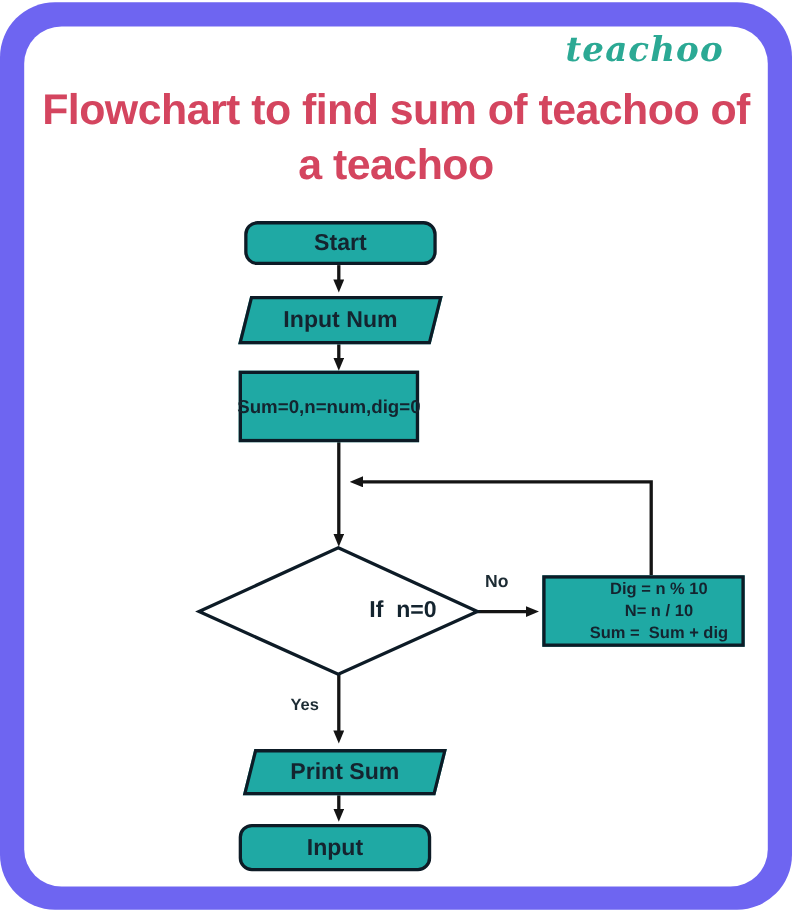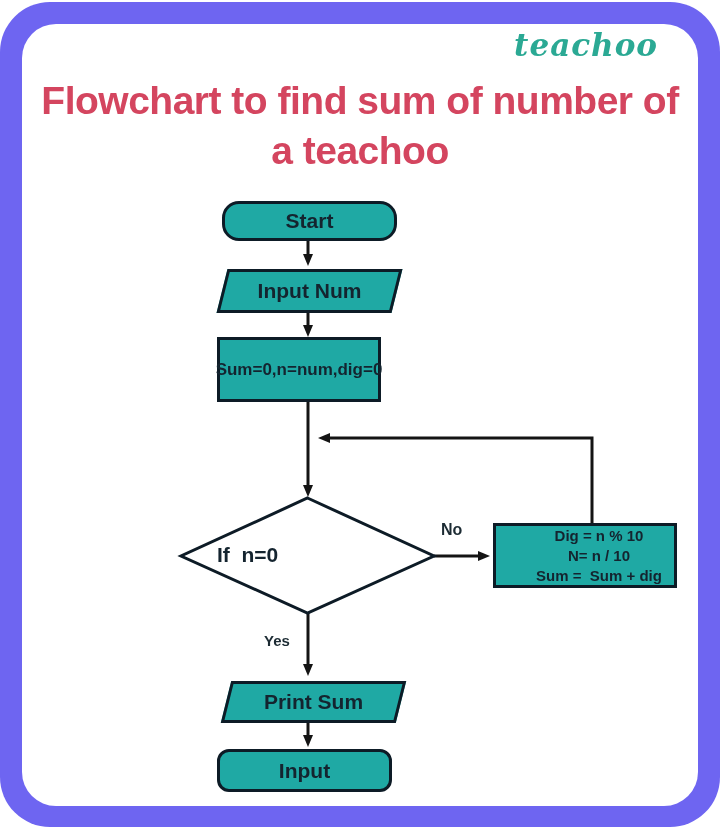--- a/index.html
+++ b/index.html
@@ -69,60 +69,60 @@
     font-weight: bold; font-size: 21px;
   }
   .rect-init { font-size: 17px; letter-spacing: 0px; }
   .rect-loop {
     flex-direction: column; justify-content: center;
     font-size: 15px; line-height: 20px;
   }
   .rect-loop div { white-space: pre; padding-left: 28px; }
   .decision-label {
     position: absolute; left: 217px; top: 543px; width: 180px;
-    text-align: left; font-weight: bold; font-size: 21px;
+    text-align: right; font-weight: bold; font-size: 21px;
     color: var(--shape-text, #14242F); white-space: pre;
   }
   .branch-label {
     position: absolute; font-weight: bold; font-size: 16px;
     color: #1c2b33;
   }
   .no-label  { left: 441px; top: 521px; width: 40px; text-align: left; }
   .yes-label { left: 264px; top: 632px; width: 38px; text-align: left; font-size: 15px; }
 </style>
 </head>
 <body>
 
 <div class="frame"></div>
 <div class="card"></div>
 
 <div class="logo">teachoo</div>
 
 <h1 class="title">
-  <span>Flowchart to find sum of number of</span><br>
+  <span>Flowchart to find sum of teachoo of</span><br>
   <span>a teachoo</span>
 </h1>
 
 <svg class="connectors" width="720" height="832" viewBox="0 0 720 832">
   <defs>
     <marker id="arrow" markerWidth="12" markerHeight="10" refX="2" refY="5" orient="auto" markerUnits="userSpaceOnUse">
       <path class="arrowhead" d="M0,0 L12,5 L0,10 z"></path>
     </marker>
   </defs>
   <path class="flowline" d="M308,241 L308,256" marker-end="url(#arrow)"></path>
   <path class="flowline" d="M308,313 L308,327" marker-end="url(#arrow)"></path>
   <path class="flowline" d="M308,402 L308,487" marker-end="url(#arrow)"></path>
   <path class="flowline" d="M592,523 L592,438 L328,438" marker-end="url(#arrow)"></path>
   <path class="flowline" d="M434,556 L480,556" marker-end="url(#arrow)"></path>
   <path class="flowline" d="M308,613 L308,666" marker-end="url(#arrow)"></path>
   <path class="flowline" d="M308,723 L308,737" marker-end="url(#arrow)"></path>
   <polygon class="diamond" points="307.5,498 434,556 307.5,613 181,556"></polygon>
 </svg>
 
-<div class="shape terminal" style="left:222px; top:201px; width:175px; height:40px;border-radius:17px;">Start</div>
+<div class="shape terminal" style="left:222px; top:201px; width:175px; height:40px;">Start</div>
 
 <div class="pgram" style="left:222px; top:269px; width:175px; height:44px;">
   <div class="pgram-bg"></div>
   <span class="pgram-label">Input Num</span>
 </div>
 
 <div class="shape rect-init" style="left:217px; top:337px; width:164px; height:65px;">Sum=0,n=num,dig=0</div>
 
 <div class="decision-label">If  n=0</div>
 

